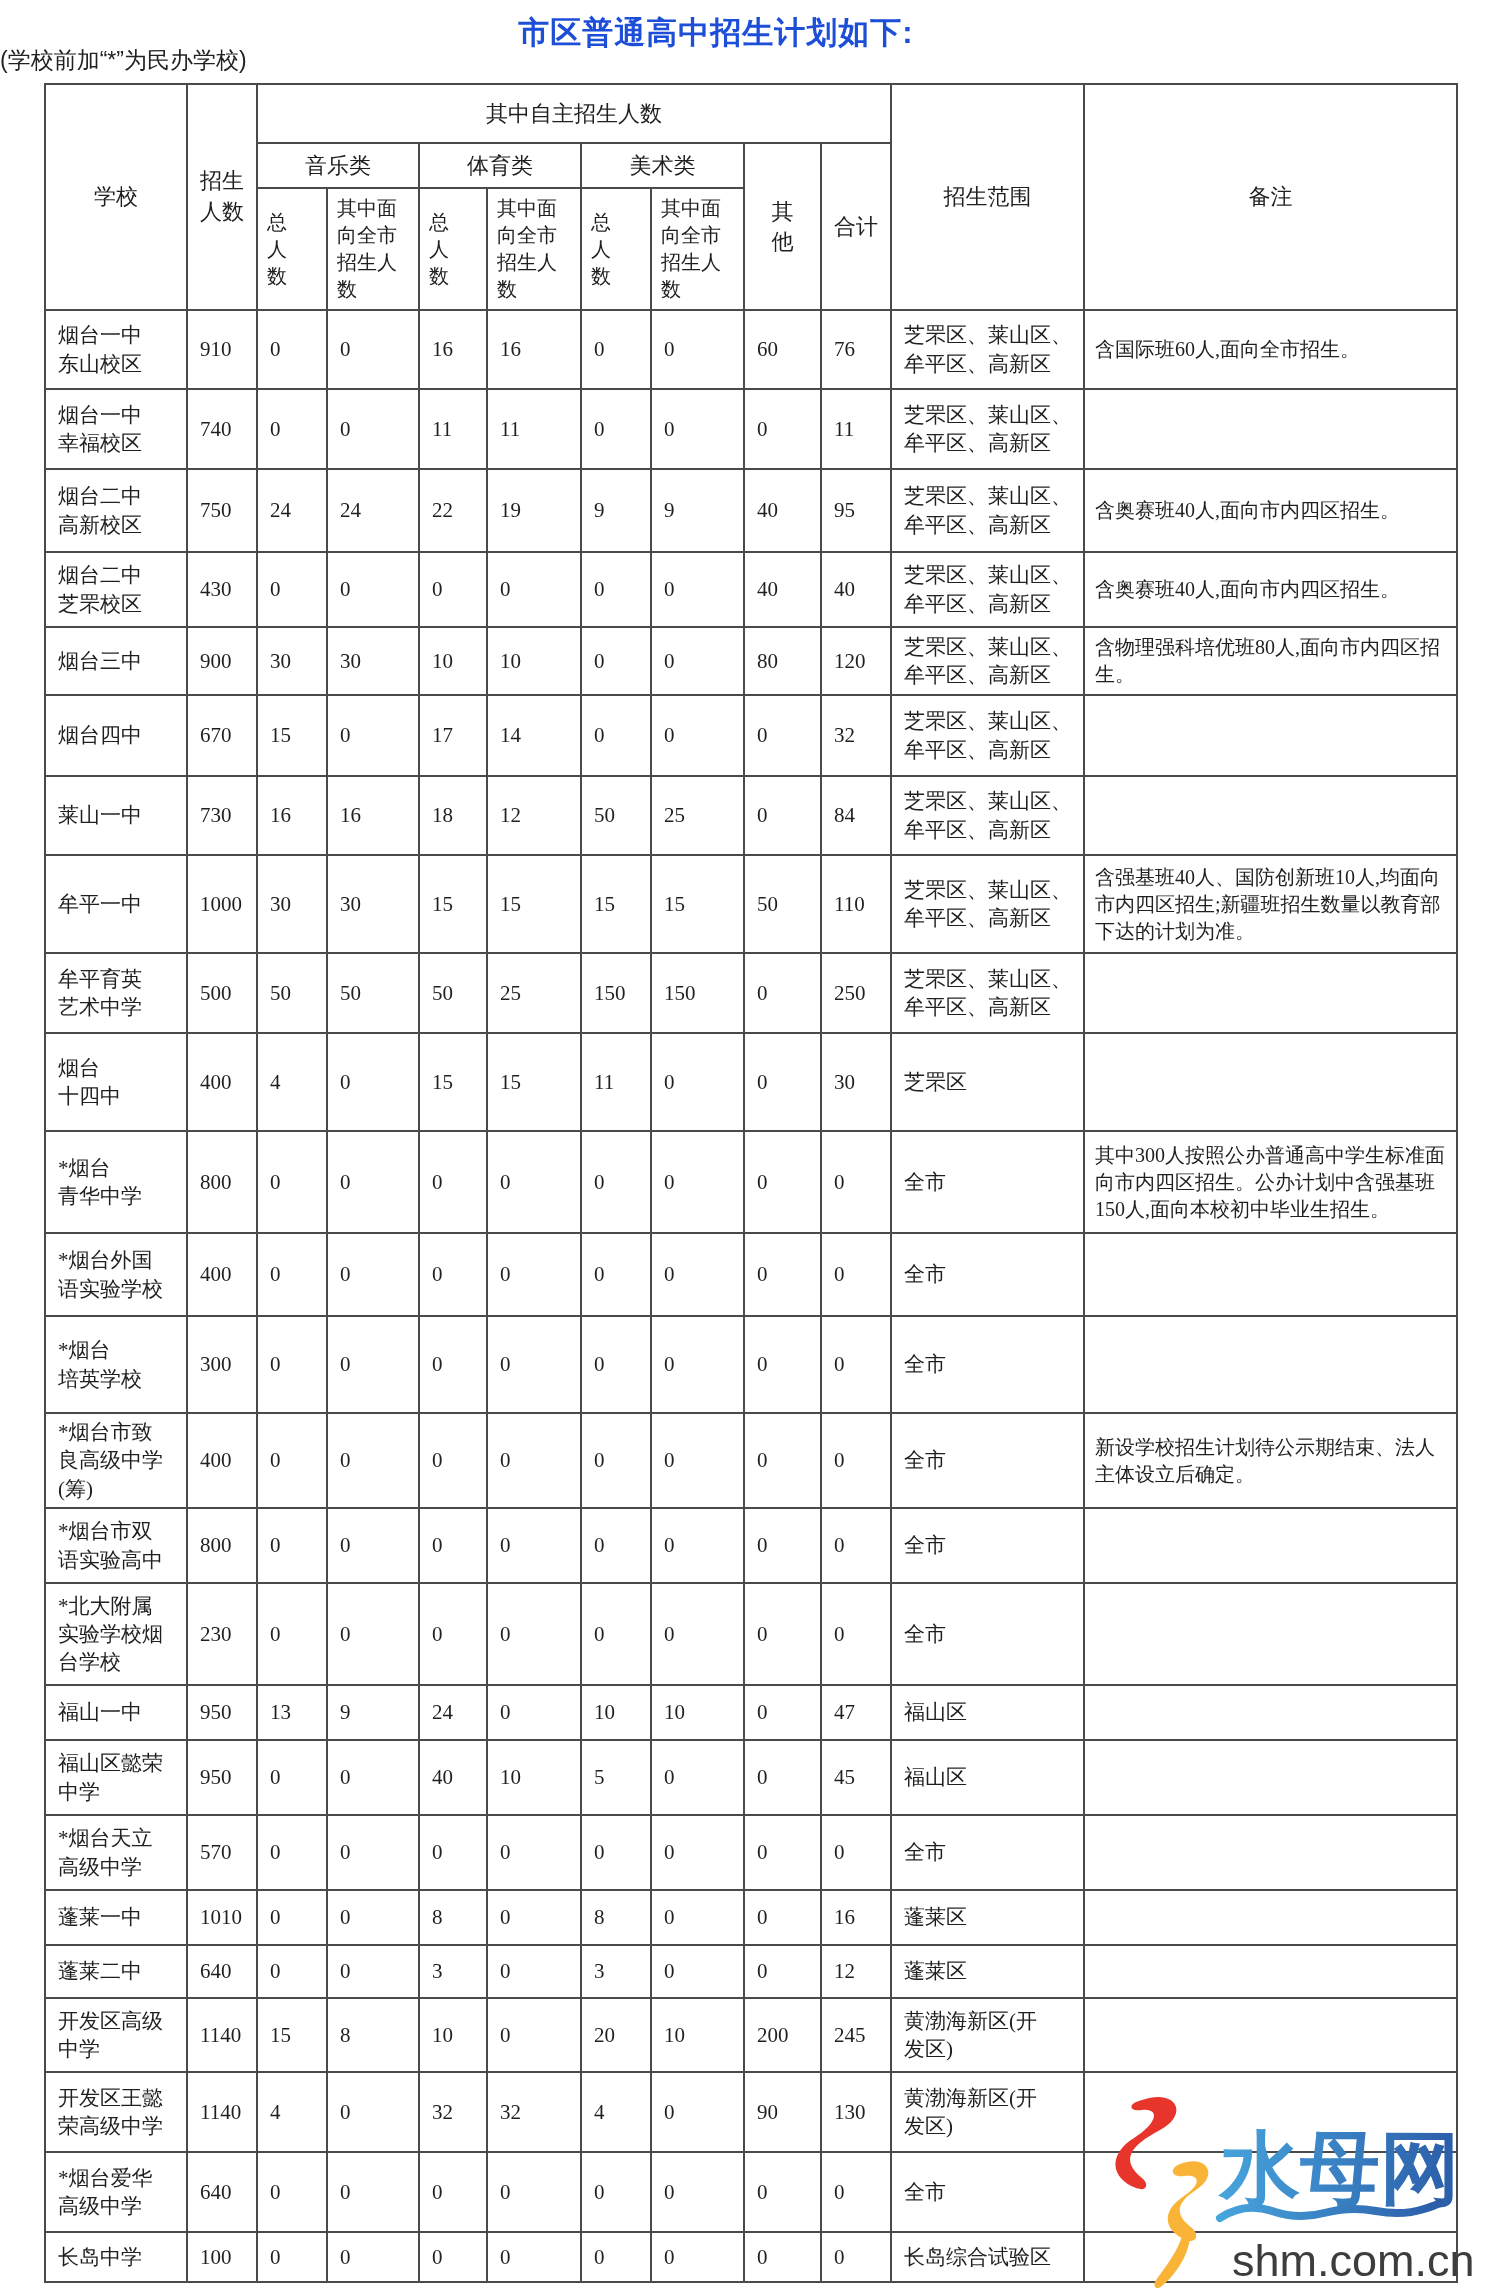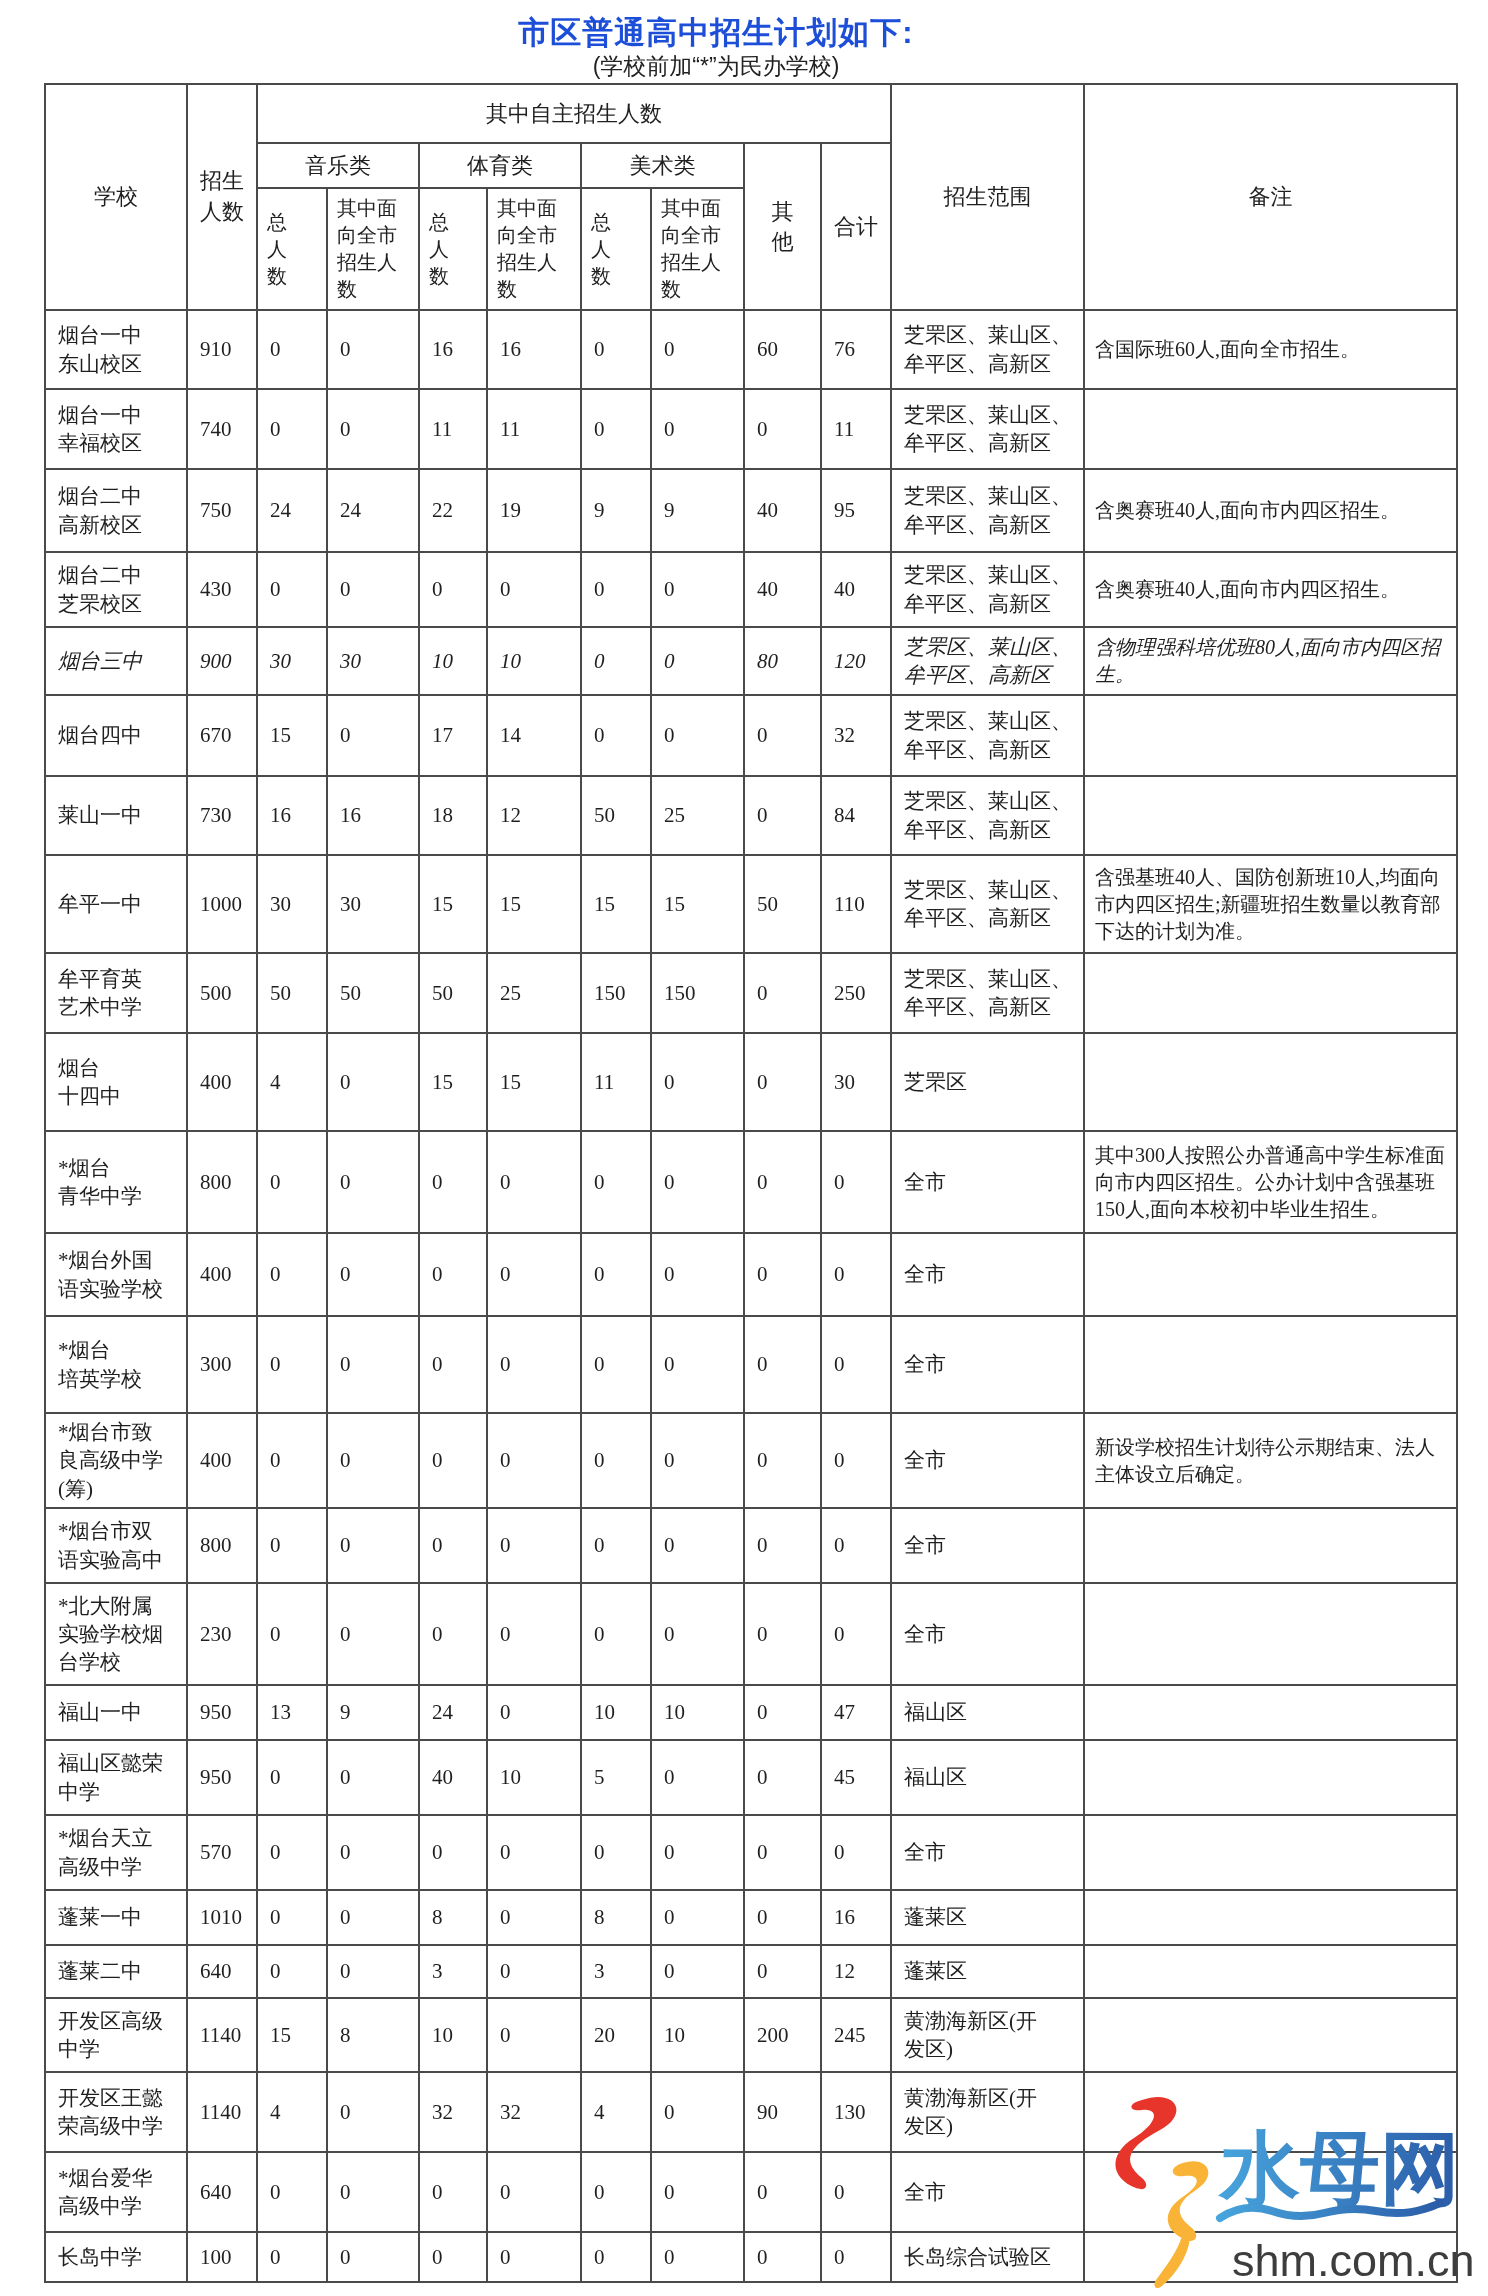--- a/index.html
+++ b/index.html
@@ -7,21 +7,21 @@
     width:1488px; height:2296px; position:relative; background:#ffffff;
     font-family:"Liberation Serif","DejaVu Serif",serif; color:#1f1f1f;
     overflow:hidden;
   }
   .title {
     position:absolute; top:12px; left:0; width:1432px; text-align:center;
     font-family:"Liberation Sans","DejaVu Sans",sans-serif;
     font-weight:bold; font-size:31px; letter-spacing:1px; color:#1d4ed8;
   }
   .subtitle {
-    position:absolute; top:51px; left:0; width:1432px; text-align:center;
+    position:absolute; top:45px; left:0; width:1432px; text-align:left;
     font-family:"Liberation Sans","DejaVu Sans",sans-serif;
     font-size:23px; color:#222222;
   }
   table.tbl {
     position:absolute; top:83px; left:44px; width:1412px;
     border-collapse:collapse; table-layout:fixed;
   }
   .tbl th, .tbl td { border:2px solid #4a4a4a; overflow:hidden; }
   .tbl th {
     font-weight:normal; font-size:22px; text-align:center;
@@ -144,21 +144,21 @@
     <td class="c-num">0</td>
     <td class="c-num">0</td>
     <td class="c-num">0</td>
     <td class="c-num">0</td>
     <td class="c-num">40</td>
     <td class="c-num">40</td>
     <td class="c-scope">芝罘区、莱山区、
 牟平区、高新区</td>
     <td class="c-remark">含奥赛班40人,面向市内四区招生。</td>
   </tr>
-      <tr style="height: 58px; font-style: italic;">
+      <tr style="height: 58px;">
     <td class="c-school">烟台三中</td>
     <td class="c-num">900</td>
     <td class="c-num">30</td>
     <td class="c-num">30</td>
     <td class="c-num">10</td>
     <td class="c-num">10</td>
     <td class="c-num">0</td>
     <td class="c-num">0</td>
     <td class="c-num">80</td>
     <td class="c-num">120</td>

